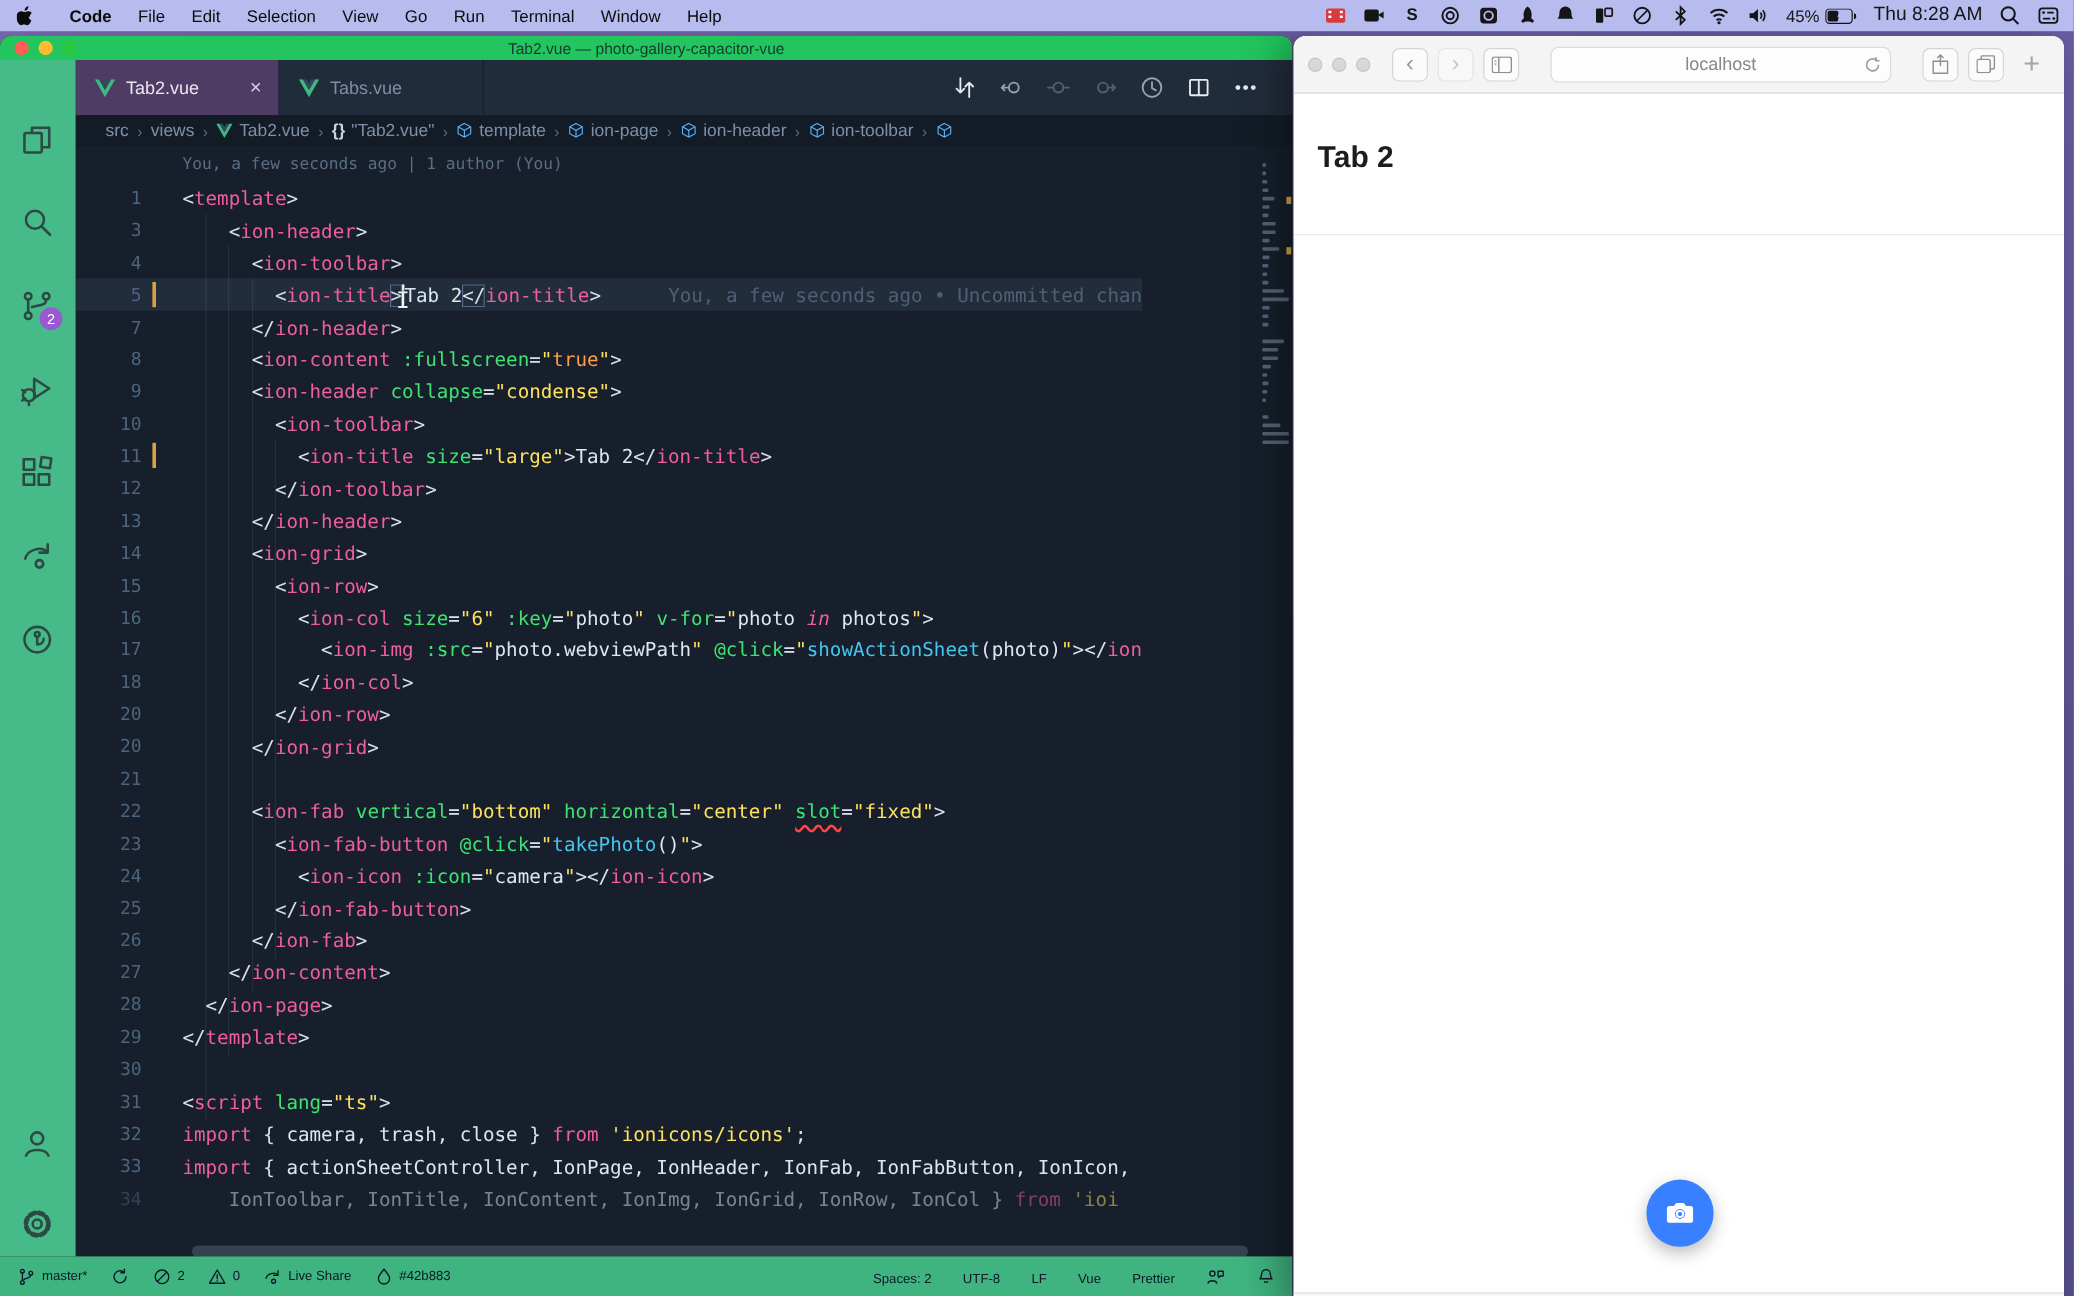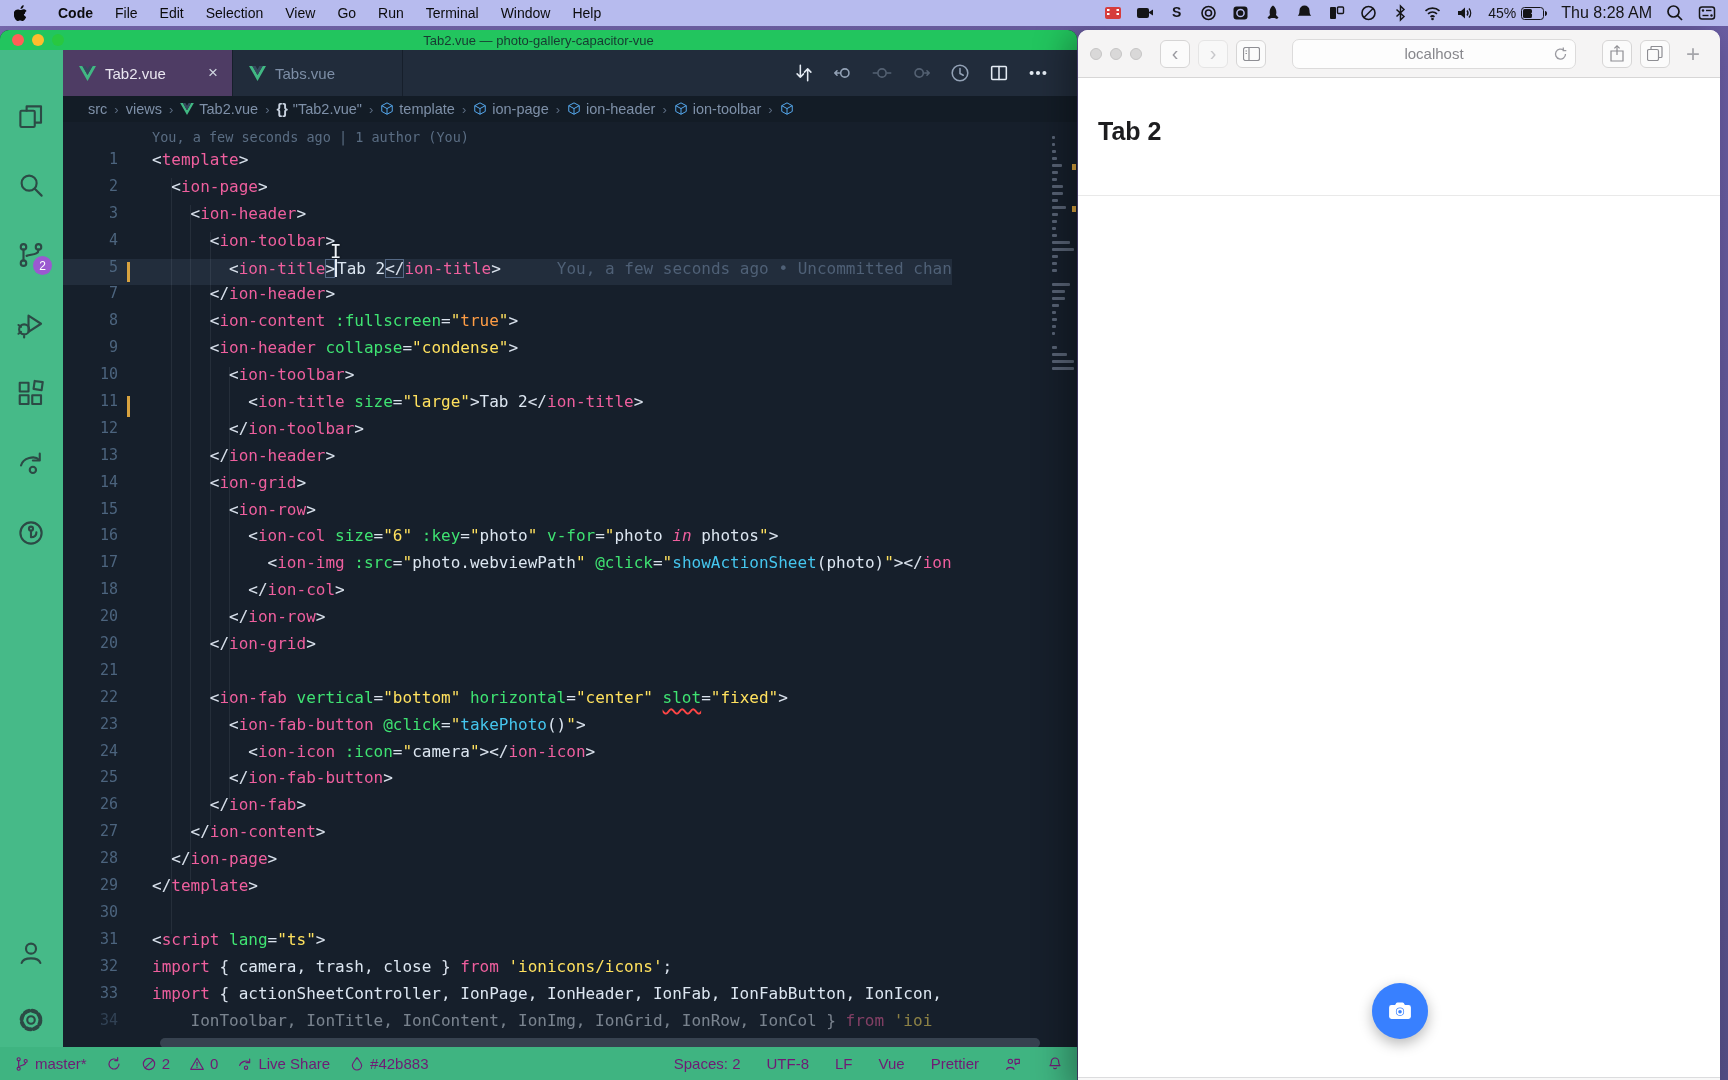--- a/index.html
+++ b/index.html
@@ -35,21 +35,21 @@
   .vs-crumbs{position:absolute;left:63px;top:66px;right:0;height:26px;background:#131c26;
     display:flex;align-items:center;font-size:14.5px;color:#7e90a8;padding-left:25px;white-space:nowrap;overflow:hidden;}
   .crumb{display:flex;align-items:center;gap:5px;}
   .crumb-sep{color:#5b6b80;margin:0 7px;font-size:13px;}
   .crumb .braces{color:#c9d3e0;font-weight:bold;}
   
   .vs-editor{position:absolute;left:63px;top:92px;width:1014px;height:925px;background:#161f2b;overflow:hidden;}
   .code-clip{position:absolute;left:0;top:0;width:889px;height:925px;overflow:hidden;}
   .codelens{height:29px;line-height:31px;padding-left:89px;font-size:13.5px;color:#5a6d83;
     font-family:"DejaVu Sans Mono",monospace;}
-  .cl{position:relative;height:26.9px;line-height:17px;white-space:pre;
+  .cl{position:relative;height:26.9px;line-height:29px;white-space:pre;
     font-family:"DejaVu Sans Mono",monospace;font-size:16px;}
   .cl .ln{display:inline-block;width:55px;text-align:right;color:#4c647e;font-size:15px;
     vertical-align:top;}
   .cl .code{margin-left:34px;}
   .cl.current{background:rgba(116,142,178,.13);}
   .cl .gmark{position:absolute;left:64px;top:3px;bottom:3px;width:3px;background:#d8a23f;}
   .cl.dimline{opacity:.5;}
   .seg-p{color:#d9e1ec}.seg-t{color:#ef5f9e}.seg-a{color:#3fe372}.seg-s{color:#ffe15e}
   .seg-o{color:#ff9d45}.seg-w{color:#dce6f1}.seg-c{color:#45c6ee}.seg-k{color:#ef5f9e}
   .seg-ki{color:#ef5f9e;font-style:italic}
@@ -59,21 +59,21 @@
   .blame{color:#4f6076;margin-left:56px;}
   .iguide{position:absolute;width:1px;background:rgba(220,230,245,.08);}
   .minimap{position:absolute;left:989px;top:14px;width:22px;}
   .mm-row{height:3px;margin-bottom:4px;background:#6e7a8e;opacity:.75;border-radius:1px;}
   .mm-mark{position:absolute;left:1009px;width:4px;height:6px;background:#d8a23f;}
   .hscroll{position:absolute;left:97px;top:916px;width:880px;height:10px;background:rgba(145,158,175,.28);border-radius:5px;}
   .ibeam{position:absolute;left:267px;top:118px;color:#eef3f8;font-size:19px;
     text-shadow:0 0 2px rgba(0,0,0,.8);font-family:"DejaVu Sans Mono",monospace;}
   
   .vs-status{position:absolute;left:0;bottom:0;right:0;height:33px;background:#3fb481;
-    display:flex;align-items:center;font-size:15px;color:#701a75;padding:0 14px;}
+    display:flex;align-items:center;font-size:11px;color:#0f172a;padding:0 14px;}
   .st-item{display:flex;align-items:center;gap:5px;margin-right:19px;white-space:nowrap;}
   .st-right{margin-left:auto;display:flex;align-items:flex-end;}
   .st-right .st-item{margin-right:0;margin-left:26px;}
   
   .vs-activity{position:absolute;left:0;top:20px;width:63px;bottom:33px;background:#46ba88;}
   .act-icon{position:absolute;left:16px;width:32px;height:32px;color:#2c4a45;}
   .act-badge{position:absolute;left:33px;width:19px;height:19px;border-radius:50%;background:#9b59d0;
     color:#fff;font-size:12px;display:flex;align-items:center;justify-content:center;}
   
   #safari{position:absolute;left:1078px;top:30px;width:642px;height:1060px;border-radius:10px 10px 0 0;
@@ -356,21 +356,20 @@
           </svg>
         </span>
       </span>
     </div>
 
   <div class="vs-editor">
     <div class="code-clip" id="code-clip">
       <div class="codelens">You, a few seconds ago | 1 author (You)</div>
       <div id="code-lines">
           <div class="cl"><span class="ln">1</span><span class="code"><span class="seg-p">&lt;</span><span class="seg-t">template</span><span class="seg-p">&gt;</span></span></div>
-          <div class="cl"><span class="ln">2</span><span class="code"><span class="seg-p">  &lt;</span><span class="seg-t">ion-page</span><span class="seg-p">&gt;</span></span></div>
           <div class="cl"><span class="ln">3</span><span class="code"><span class="seg-p">    &lt;</span><span class="seg-t">ion-header</span><span class="seg-p">&gt;</span></span></div>
           <div class="cl"><span class="ln">4</span><span class="code"><span class="seg-p">      &lt;</span><span class="seg-t">ion-toolbar</span><span class="seg-p">&gt;</span></span></div>
           <div class="cl current"><span class="ln">5</span><span class="gmark"></span><span class="code"><span class="seg-p">        &lt;</span><span class="seg-t">ion-title</span><span class="seg-pb">&gt;</span><span class="cursor-bar"></span><span class="seg-w">Tab 2</span><span class="seg-pb">&lt;/</span><span class="seg-t">ion-title</span><span class="seg-p">&gt;</span><span class="blame">You, a few seconds ago • Uncommitted chang</span></span></div>
           <div class="cl"><span class="ln">7</span><span class="code"><span class="seg-p">      &lt;/</span><span class="seg-t">ion-header</span><span class="seg-p">&gt;</span></span></div>
           <div class="cl"><span class="ln">8</span><span class="code"><span class="seg-p">      &lt;</span><span class="seg-t">ion-content</span><span class="seg-p"> </span><span class="seg-a">:fullscreen</span><span class="seg-p">=</span><span class="seg-s">"</span><span class="seg-o">true</span><span class="seg-s">"</span><span class="seg-p">&gt;</span></span></div>
           <div class="cl"><span class="ln">9</span><span class="code"><span class="seg-p">      &lt;</span><span class="seg-t">ion-header</span><span class="seg-p"> </span><span class="seg-a">collapse</span><span class="seg-p">=</span><span class="seg-s">"condense"</span><span class="seg-p">&gt;</span></span></div>
           <div class="cl"><span class="ln">10</span><span class="code"><span class="seg-p">        &lt;</span><span class="seg-t">ion-toolbar</span><span class="seg-p">&gt;</span></span></div>
           <div class="cl"><span class="ln">11</span><span class="gmark"></span><span class="code"><span class="seg-p">          &lt;</span><span class="seg-t">ion-title</span><span class="seg-p"> </span><span class="seg-a">size</span><span class="seg-p">=</span><span class="seg-s">"large"</span><span class="seg-p">&gt;</span><span class="seg-w">Tab 2</span><span class="seg-p">&lt;/</span><span class="seg-t">ion-title</span><span class="seg-p">&gt;</span></span></div>
           <div class="cl"><span class="ln">12</span><span class="code"><span class="seg-p">        &lt;/</span><span class="seg-t">ion-toolbar</span><span class="seg-p">&gt;</span></span></div>
           <div class="cl"><span class="ln">13</span><span class="code"><span class="seg-p">      &lt;/</span><span class="seg-t">ion-header</span><span class="seg-p">&gt;</span></span></div>

